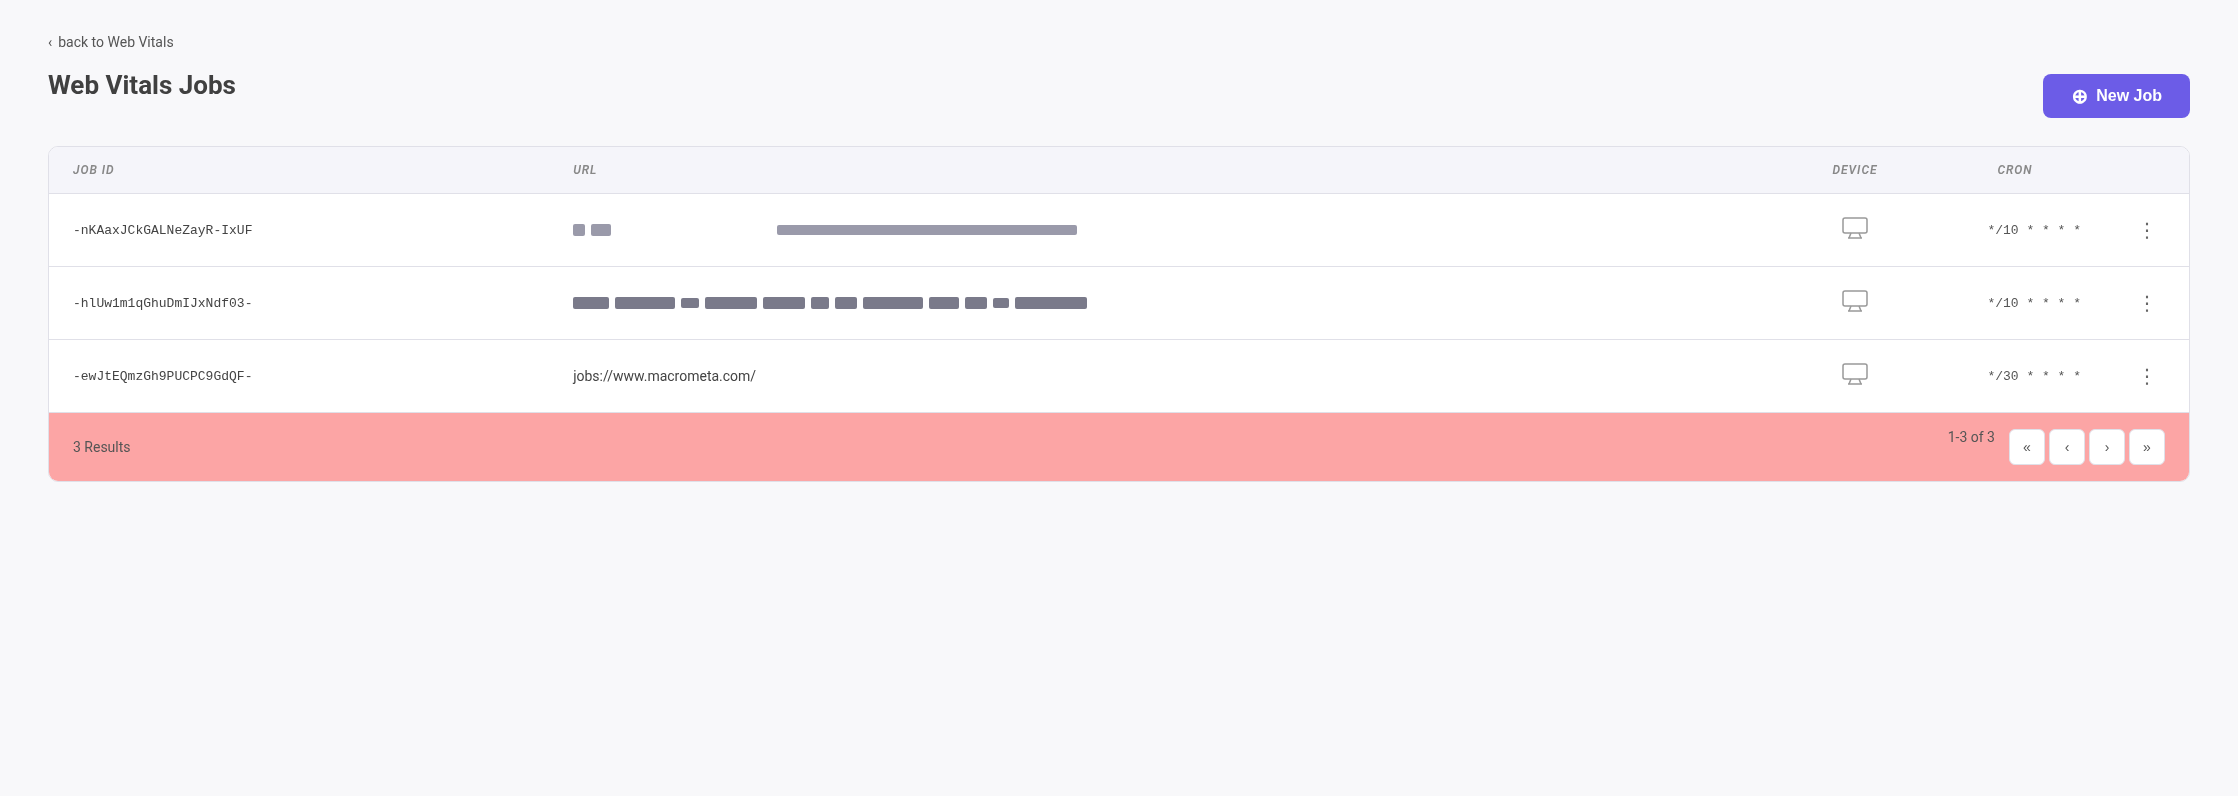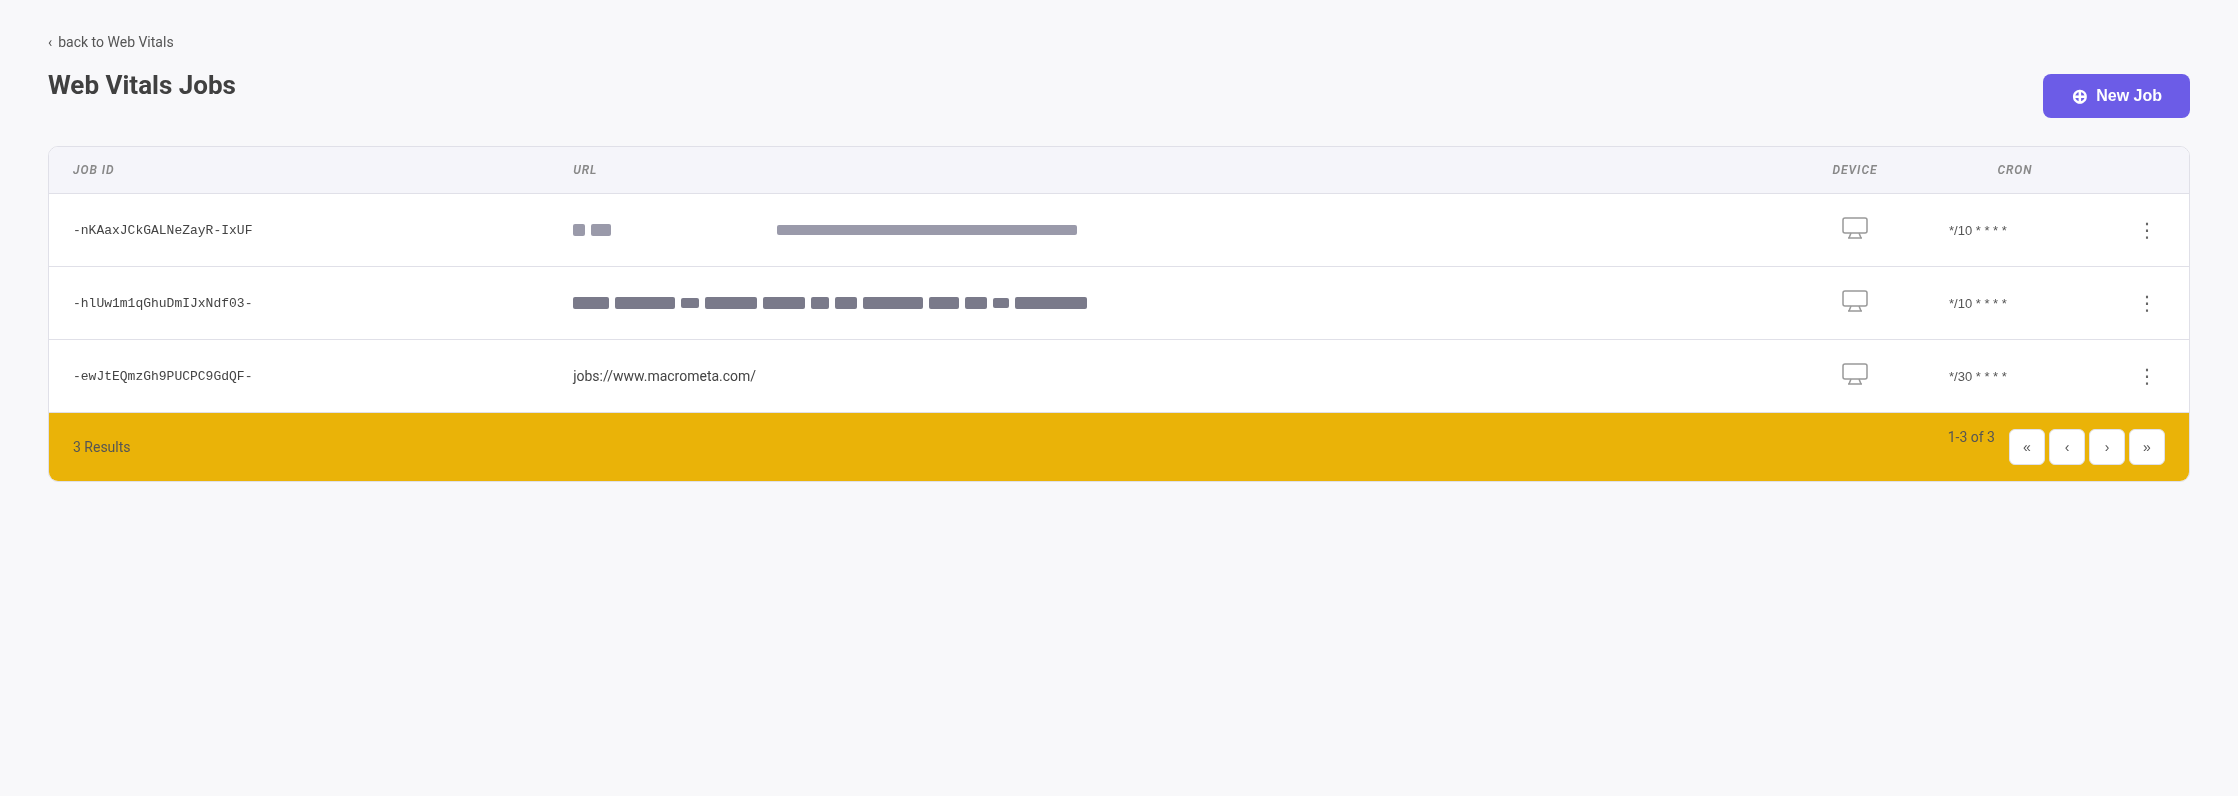--- a/index.html
+++ b/index.html
@@ -117,22 +117,22 @@
     }
     .device-cell {
       text-align: center;
     }
     .device-icon {
       display: inline-block;
       font-size: 22px;
       color: #888;
     }
     .cron-cell {
-      text-align: left;
-      font-family: Liberation Sans, sans-serif;
+      text-align: right;
+      font-family: Liberation Mono, monospace;
       font-size: 13px;
       color: #555;
       white-space: nowrap;
     }
     .actions-cell {
       text-align: center;
     }
     .more-btn {
       background: none;
       border: none;
@@ -140,21 +140,21 @@
       color: #666;
       font-size: 20px;
       padding: 4px 8px;
       border-radius: 4px;
     }
     .footer-row {
       display: flex;
       align-items: center;
       justify-content: space-between;
       padding: 16px 24px;
-      background: #eab308;
+      background: #fca5a5;
       border-top: 1px solid #e0e0e8;
     }
     .results-count {
       font-size: 14px;
       color: #555;
     }
     .pagination {
       display: flex;
       align-items: flex-start;
       gap: 4px;

